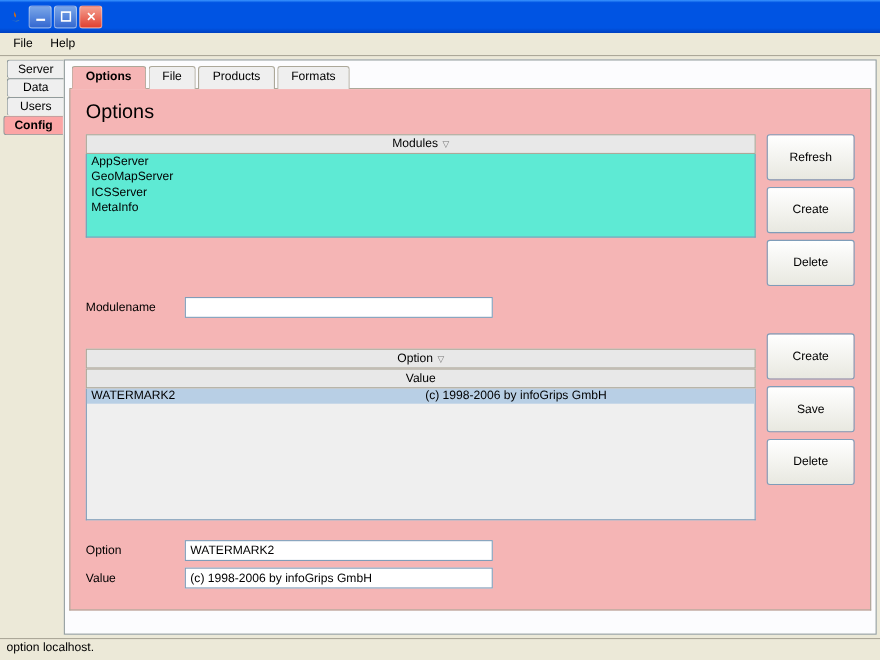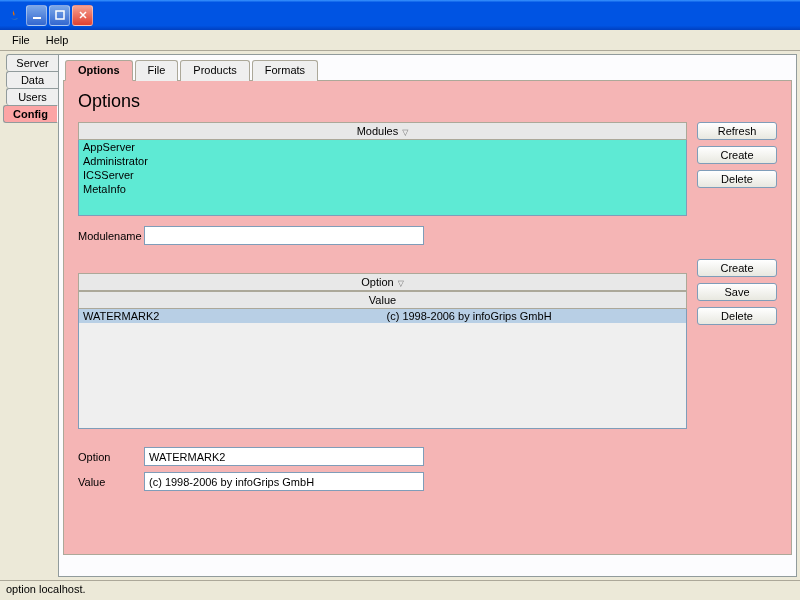--- a/index.html
+++ b/index.html
@@ -64,25 +64,25 @@
   .listbox {
     border: 1px solid #7f9db9; border-top: none; background: #5eead4; height: 76px;
     overflow-y: scroll;
   }
   .listbox .item { padding: 1px 4px; }
   .listbox .item.selected { background: #b8cfe5; }
 
   .btn-col { width: 80px; display: flex; flex-direction: column; gap: 6px; }
   .btn {
     background: linear-gradient(to bottom, #fff, #e8e8e0); border: 1px solid #7f9db9;
-    border-radius: 3px; padding: 2px 0; text-align: center; cursor: default;
+    border-radius: 3px; padding: 14px 0; text-align: center; cursor: default;
   }
 
   .field-row { display: flex; align-items: center; margin: 10px 0 0 0; }
-  .field-row label { width: 66px; }
+  .field-row label { width: 90px; }
   .field-row input {
     border: 1px solid #7f9db9; padding: 2px 4px; font-size: 11px; height: 19px;
   }
 
   .opt-table-header { display: flex; margin-top: 14px; flex-direction: column; }
   .opt-table-header .col-header { flex: 1; }
   .opt-table {
     border: 1px solid #7f9db9; border-top: none; background: #efefef; height: 120px;
   }
   .opt-table .trow { display: flex; }
@@ -153,21 +153,21 @@
     <div class="pink-panel">
       <div class="page-title">Options</div>
 
       <div class="row">
         <div class="listbox-wrap">
           <div class="col-header">
             <span>Modules</span><span class="sort-glyph">▽</span>
           </div>
           <div class="listbox">
             <div class="item">AppServer</div>
-            <div class="item">Administrator</div>
+            <div class="item">GeoMapServer</div>
             <div class="item">ICSServer</div>
             <div class="item">MetaInfo</div>
           </div>
         </div>
         <div class="btn-col">
           <div class="btn">Refresh</div>
           <div class="btn">Create</div>
           <div class="btn">Delete</div>
         </div>
       </div>

